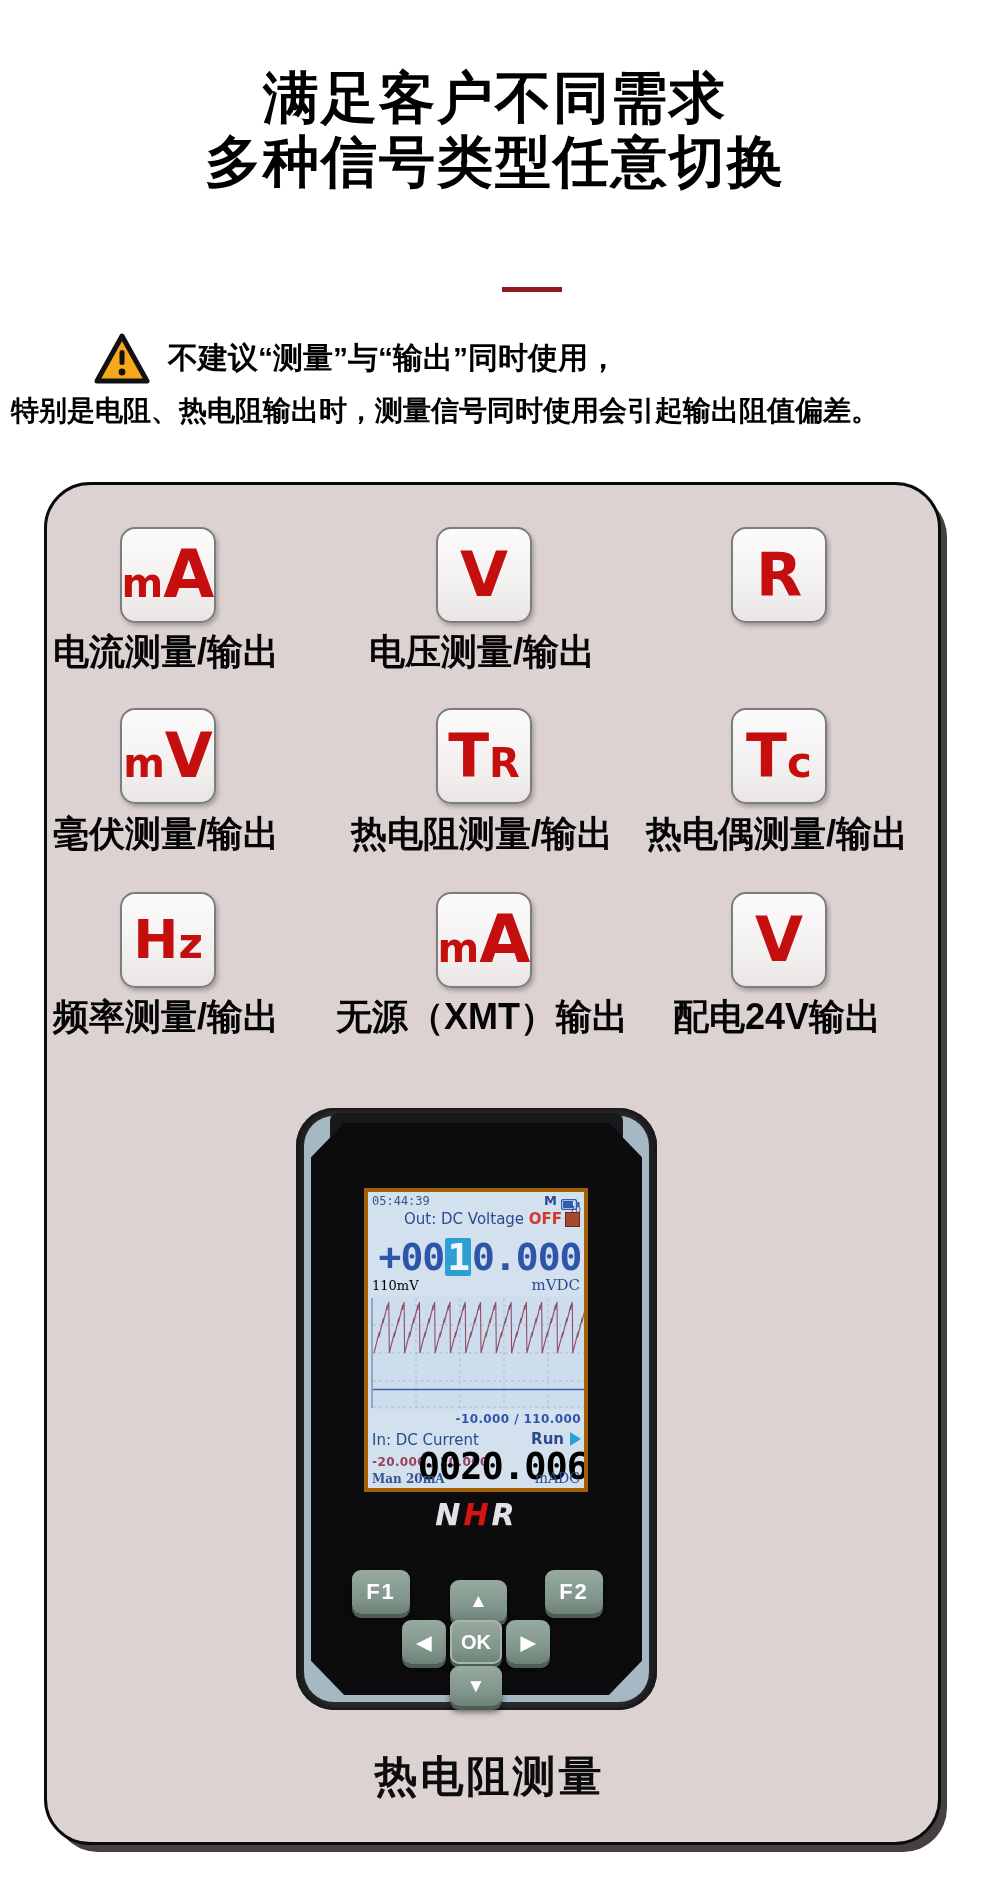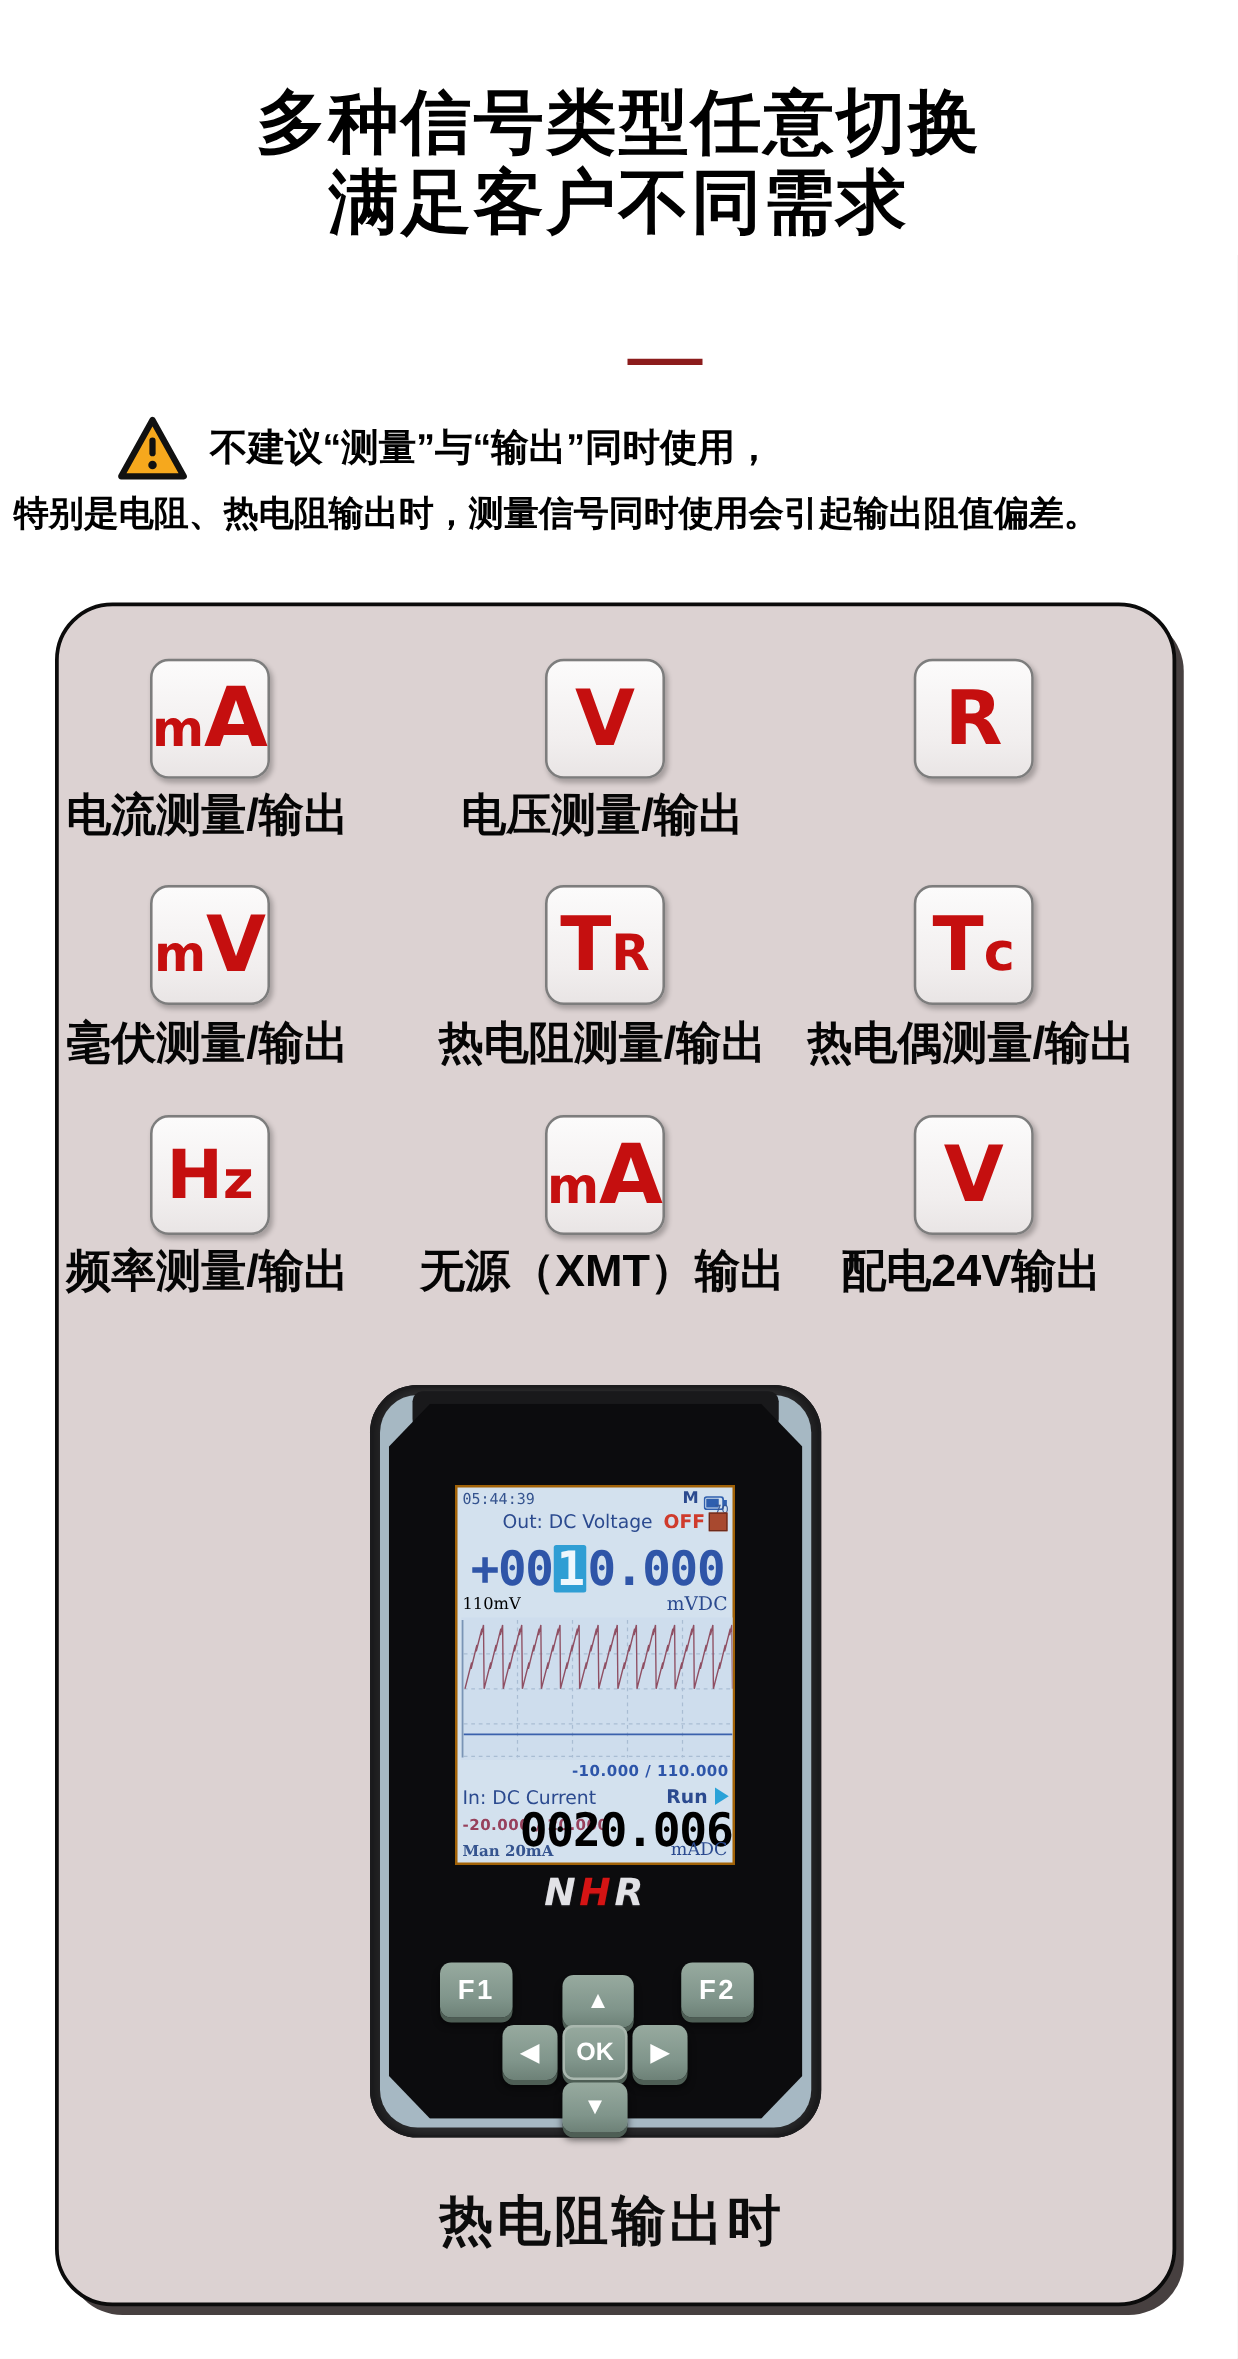--- a/index.html
+++ b/index.html
@@ -46,21 +46,21 @@
              box-shadow:inset 0 0 0 2px #1b1b1d, inset 8px 0 10px rgba(0,0,0,.45),
                         inset -8px 0 10px rgba(0,0,0,.45);}
   .dev-frame{position:absolute;inset:8px;background:#a6b8c3;border-radius:30px;}
   .dev-topcap{position:absolute;left:34px;right:34px;top:5px;height:40px;background:#19191b;
               border-radius:8px 8px 18px 18px;}
   .dev-face{position:absolute;inset:15px;background:#0c0c0e;
             clip-path:polygon(10% 0,90% 0,100% 6%,100% 94%,90% 100%,10% 100%,0 94%,0 6%);}
 
   
   .screen{position:absolute;left:68px;top:80px;width:224px;height:304px;background:#d3e1ee;
-          border:2px solid #a16207;box-sizing:border-box;overflow:hidden;color:#2b4a8f;
+          border:4px solid #a16207;box-sizing:border-box;overflow:hidden;color:#2b4a8f;
           font-family:"DejaVu Sans",sans-serif;}
   .scr-time{position:absolute;left:4px;top:2px;font-family:"DejaVu Sans Mono",monospace;font-size:12px;color:#35548f;}
   .scr-mode{position:absolute;right:27px;top:1px;font-size:13px;font-weight:600;}
   .scr-batt{position:absolute;right:4px;top:3px;}
   .scr-batt-num{position:absolute;right:3px;top:13px;font-size:9px;color:#35548f;}
   .scr-out{position:absolute;left:4px;top:18px;font-size:15px;margin-left:32px;}
   .scr-off{position:absolute;right:22px;top:18px;font-size:15px;font-weight:700;color:#cf3b2c;}
   .scr-off-sq{position:absolute;right:4px;top:20px;width:13px;height:13px;background:#a8492f;border:1px solid #6d2a1a;}
   .display1{position:absolute;left:2px;top:38px;width:220px;height:46px;display:flex;
             justify-content:center;align-items:flex-end;font-family:"DejaVu Sans Mono",monospace;
@@ -104,22 +104,22 @@
   
   .caption{position:absolute;left:44px;top:1748px;width:891px;text-align:center;
            font-size:43px;font-weight:700;color:#0c0c0c;letter-spacing:3px;}
 </style>
 </head>
 <body>
 
 <div class="stage">
 
   <div class="title">
+    <div>满足客户不同需求</div>
     <div>多种信号类型任意切换</div>
-    <div>满足客户不同需求</div>
   </div>
   <div class="divider"></div>
 
   <div class="warn-icon">
     <svg width="60" height="56" viewBox="0 0 60 56">
       <path d="M30 5 L55 50 H5 Z" fill="#f6a81d" stroke="#111" stroke-width="5" stroke-linejoin="round"></path>
       <rect x="27.5" y="19" width="5" height="15" rx="2.5" fill="#111"></rect>
       <circle cx="30" cy="41" r="3.4" fill="#111"></circle>
     </svg>
   </div>
@@ -268,15 +268,15 @@
 
     <div class="btn btn-f1">F1</div>
     <div class="btn btn-f2">F2</div>
     <div class="btn btn-up">▲</div>
     <div class="btn btn-left">◀</div>
     <div class="btn btn-ok">OK</div>
     <div class="btn btn-right">▶</div>
     <div class="btn btn-down">▼</div>
   </div>
 
-  <div class="caption">热电阻输出时</div>
+  <div class="caption">热电阻测量</div>
 
 </div>
 
 </body></html>

